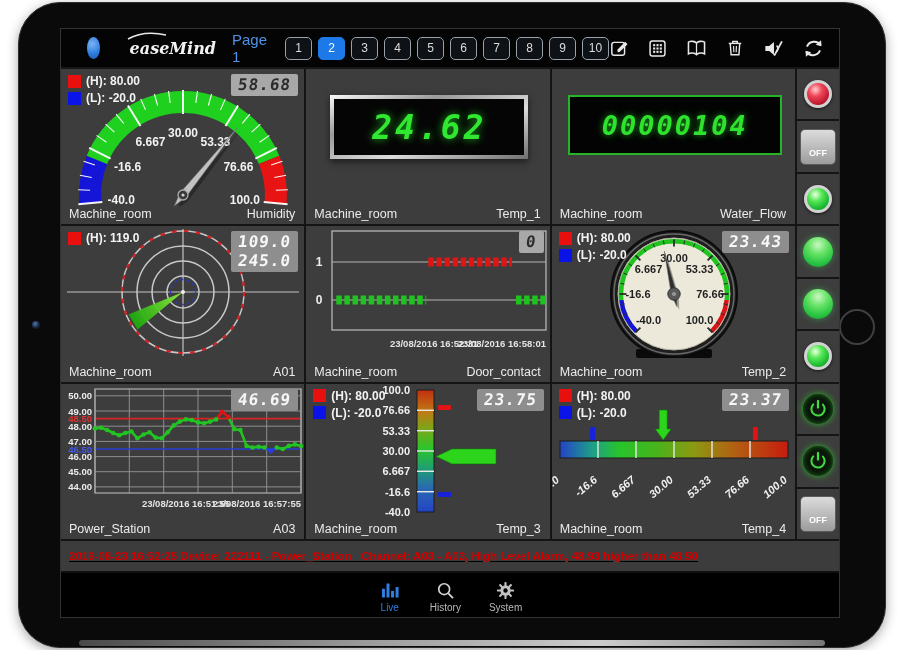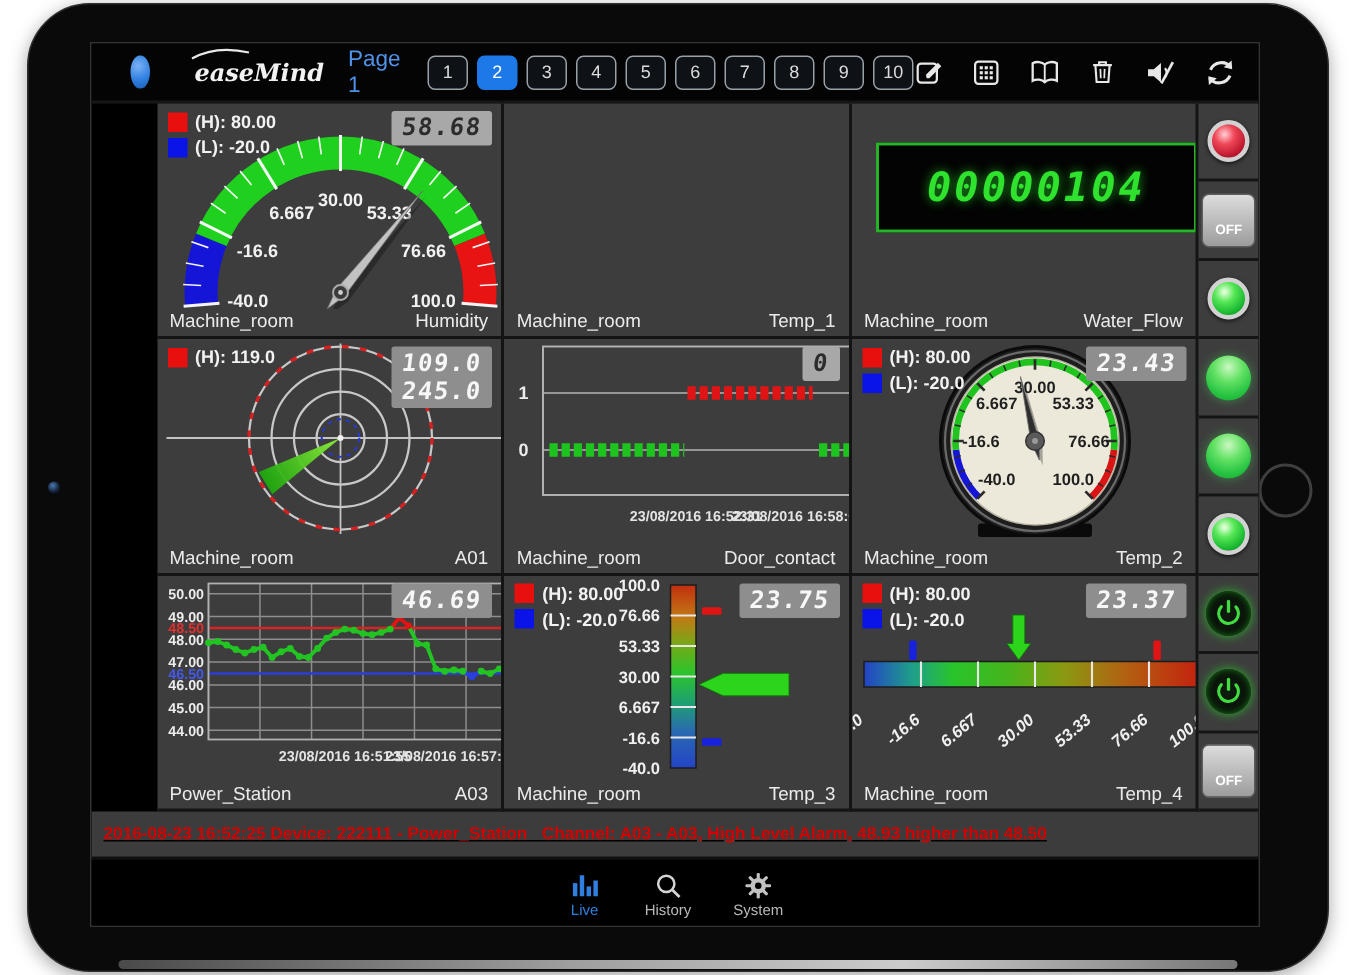--- a/index.html
+++ b/index.html
@@ -25,21 +25,21 @@
   .logo{position:relative;margin-left:30px;font:italic bold 16px "DejaVu Serif",serif;color:#f2f2f2;}
   .logo svg{position:absolute;top:-8px;left:-4px;}
   .page-label{margin-left:16px;color:#4f93e8;font-size:15px;}
   .pages{display:flex;gap:6px;margin-left:18px;}
   .pagebtn{width:25px;height:21px;border:1.5px solid #98a0a8;border-radius:5px;background:#0e1216;
     color:#dcdcdc;font-size:12px;display:flex;align-items:center;justify-content:center;}
   .pagebtn.active{background:#1d78e8;border-color:#1d78e8;color:#fff;}
   .tools{margin-left:auto;margin-right:14px;display:flex;gap:17px;align-items:center;}
   .toolbtn{display:flex;align-items:center;}
   
-  .main{display:flex;height:472px;margin-left:44px;}
+  .main{display:flex;height:472px;}
   .panels{width:738px;display:grid;grid-template-columns:repeat(3,1fr);grid-template-rows:repeat(3,1fr);}
   .panel{position:relative;background:#3d3d3d;border-right:2px solid #141414;border-bottom:2px solid #141414;
     box-sizing:border-box;overflow:hidden;}
   .sidestrip{width:42px;display:grid;grid-template-rows:repeat(9,1fr);}
   .sidecell{position:relative;background:#3d3d3d;border-bottom:2px solid #141414;box-sizing:border-box;
     display:flex;align-items:center;justify-content:center;}
   
   .legend{position:absolute;top:5px;left:7px;z-index:3;}
   .lrow{display:flex;align-items:center;gap:5px;margin-bottom:3px;font:bold 12px "Liberation Sans",sans-serif;color:#f2f2f2;}
   .chip{width:13px;height:13px;display:inline-block;}
@@ -235,20 +235,25 @@
                 <polygon points="176.7,58.3 119.2,123.7 113.2,136.9 124.8,128.3" fill="#c2c2c2" stroke="#6e6e6e" stroke-width="0.6"></polygon>
                 <circle cx="122" cy="126" r="5" fill="#3a3a3a" stroke="#ababab" stroke-width="1.3"></circle>
                 <circle cx="122" cy="126" r="1.6" fill="#cfcfcf"></circle>
               </svg>
             </div>
           <span class="plabel pl">Machine_room</span>
           <span class="plabel pr">Humidity</span>
         </div>
 
         <div class="panel">
+          <div class="lcd-frame">
+            <div class="lcd-inner">
+                <span class="lcd-digits">24.62</span>
+              </div>
+          </div>
           <span class="plabel pl">Machine_room</span>
           <span class="plabel pr">Temp_1</span>
         </div>
 
         <div class="panel">
           <div class="counter-frame">
             <span class="counter-digits">00000104</span>
           </div>
           <span class="plabel pl">Machine_room</span>
           <span class="plabel pr">Water_Flow</span>

